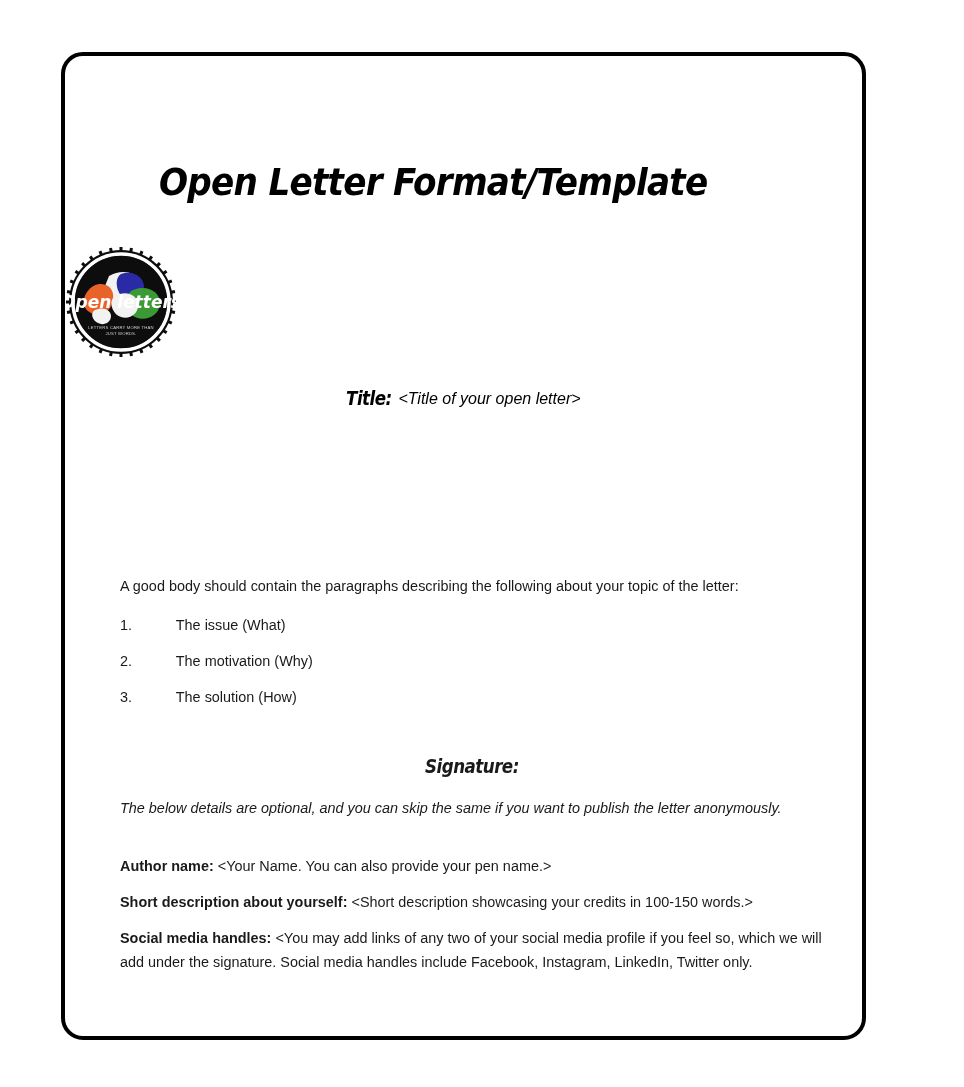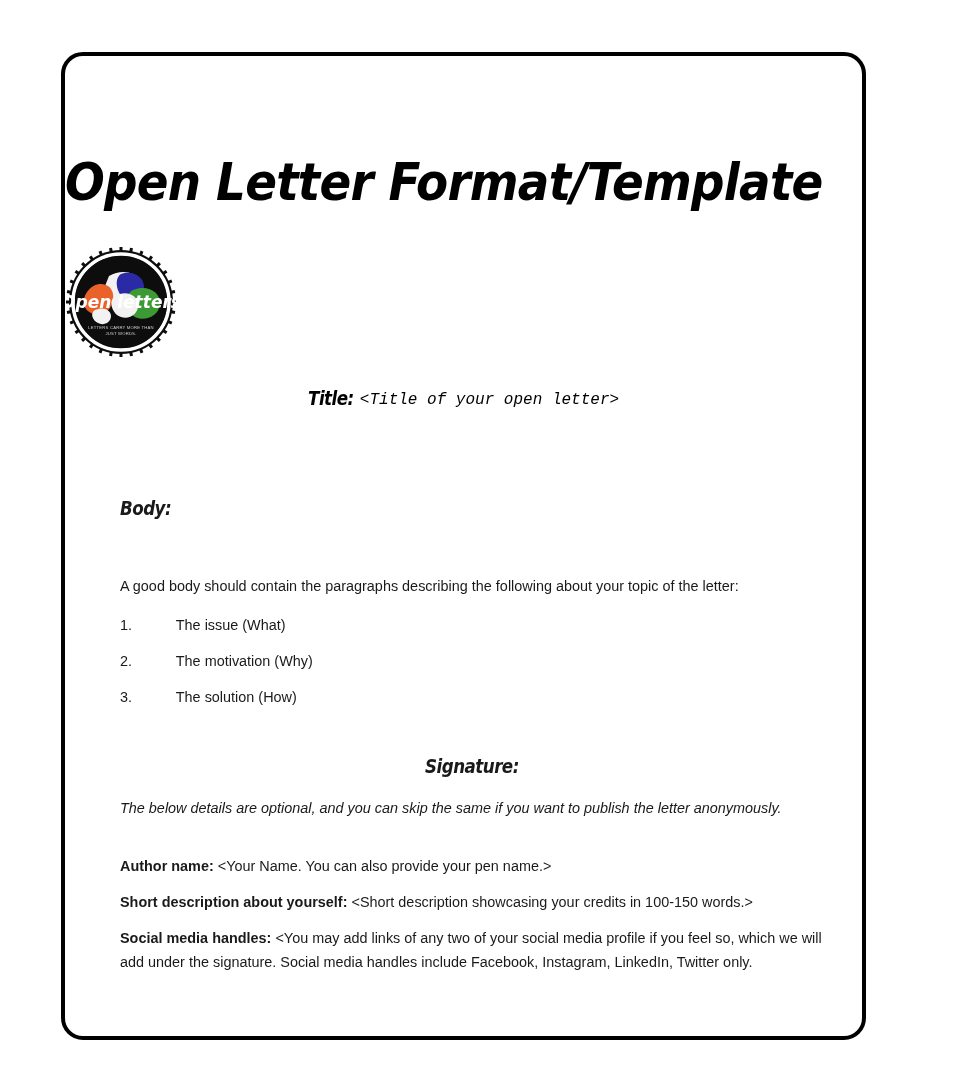--- a/index.html
+++ b/index.html
@@ -47,21 +47,21 @@
     transform-origin: left center;
     display: inline-block;
   }
 
   .doc-title {
     position: absolute;
     left: 0;
     top: 103px;
     width: 100%;
     text-align: center;
-    font-size: 52px;
+    font-size: 38px;
     line-height: 46px;
     white-space: nowrap;
   }
   .doc-title .script {
     transform: scaleX(0.9);
     letter-spacing: -0.8px;
   }
 
   
   .logo-wrap {
@@ -86,21 +86,21 @@
     width: 100%;
     text-align: center;
     font-size: 16px;
     line-height: 24px;
   }
   .title-line .lbl {
     font-size: 19px;
     vertical-align: -1px;
   }
   .ph {
-    font-family: Liberation Mono, monospace;
+    font-family: Liberation Sans, sans-serif;
     font-style: italic;
     font-size: 16px;
   }
 
   
   .blk {
     position: absolute;
     left: 55px;
     width: 716px;
     font-family: "Liberation Sans", sans-serif;
@@ -220,23 +220,20 @@
           <text x="56" y="89" text-anchor="middle" fill="#cfcfcf" font-family="'Liberation Sans', sans-serif" font-size="4.2" letter-spacing="0.2">JUST WORDS.</text>
         </svg>
       </div>
     </div>
 
     <div class="title-line">
       <span class="script lbl">Title:</span><span class="ph">&lt;Title of your open letter&gt;</span>
     </div>
 
 
-    <div class="blk body-head">
-      <span class="script lbl">Body:</span>
-    </div>
 
     <div class="blk narrow body-intro">A good body should contain the paragraphs describing the following about your topic of the letter:</div>
 
     <div class="blk narrow list-wrap">
       <div class="list-row">
         <span class="list-num">1.</span><span>The issue (What)</span>
       </div>
       <div class="list-row">
         <span class="list-num">2.</span><span>The motivation (Why)</span>
       </div>

